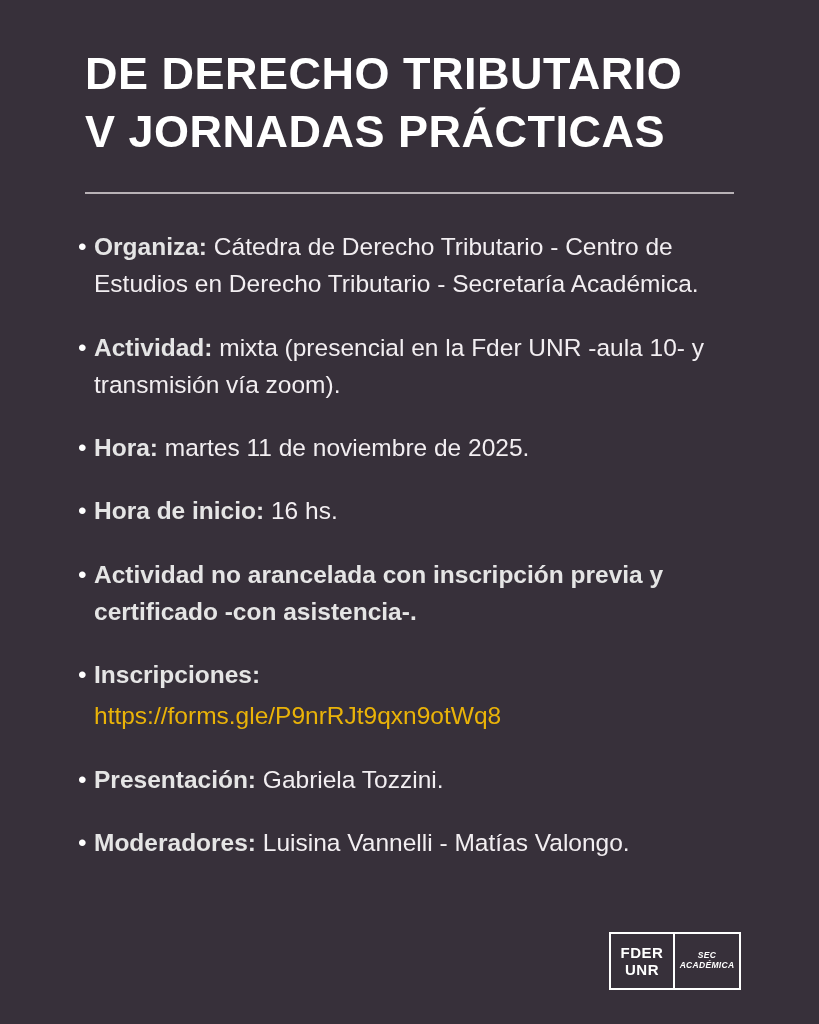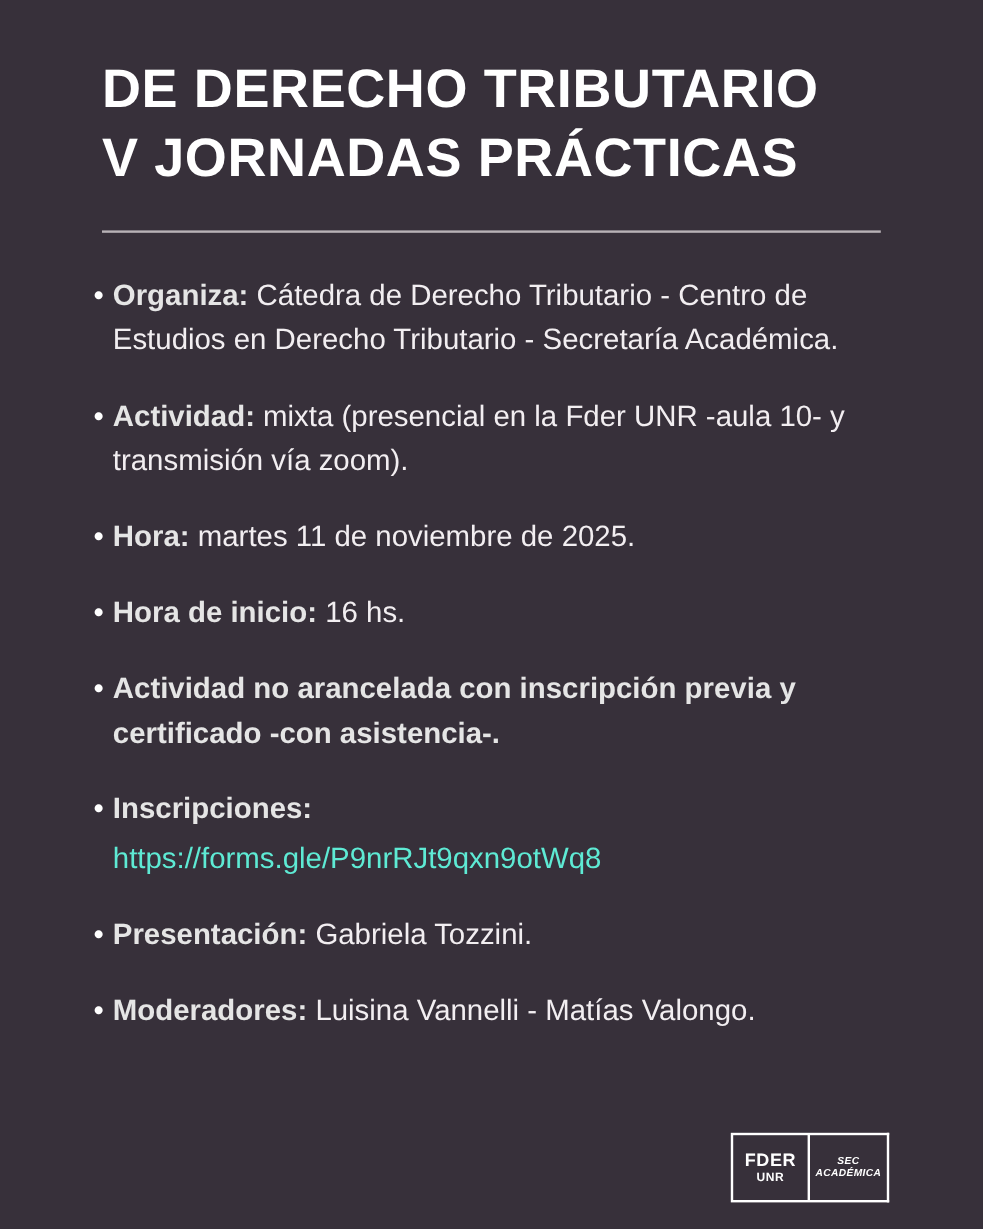--- a/index.html
+++ b/index.html
@@ -64,26 +64,26 @@
     color: #e5e5e5;
   }
   .bullet.strong .text {
     font-weight: bold;
     color: #ffffff;
   }
   .link-line {
     display: block;
     margin-top: 4px;
     font-weight: 400;
-    color: #5eead4;
+    color: #eab308;
   }
   .logos {
     position: absolute;
     right: 78px;
-    bottom: 22px;
+    bottom: 34px;
     display: flex;
     align-items: stretch;
     gap: 0;
   }
   .logo-box {
     border: 2px solid #ffffff;
     display: flex;
     flex-direction: column;
     align-items: center;
     justify-content: center;
@@ -98,21 +98,21 @@
     border-left: none;
     font-style: italic;
   }
   .logo-box .l1 {
     font-size: 15px;
     font-weight: bold;
     letter-spacing: 0.5px;
     line-height: 1.15;
   }
   .logo-box .l2 {
-    font-size: 10px;
+    font-size: 15px;
     font-weight: bold;
     letter-spacing: 0.5px;
     line-height: 1.15;
   }
   .logo-box.right .l1 {
     font-size: 8.5px;
     font-weight: bold;
     letter-spacing: 0.3px;
   }
   .logo-box.right .l2 {

